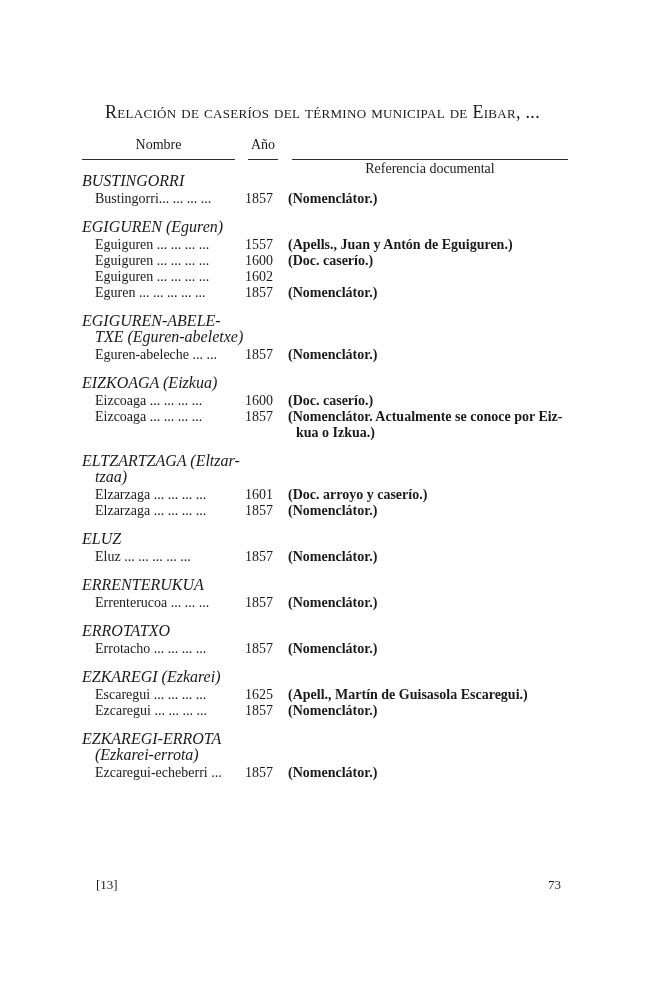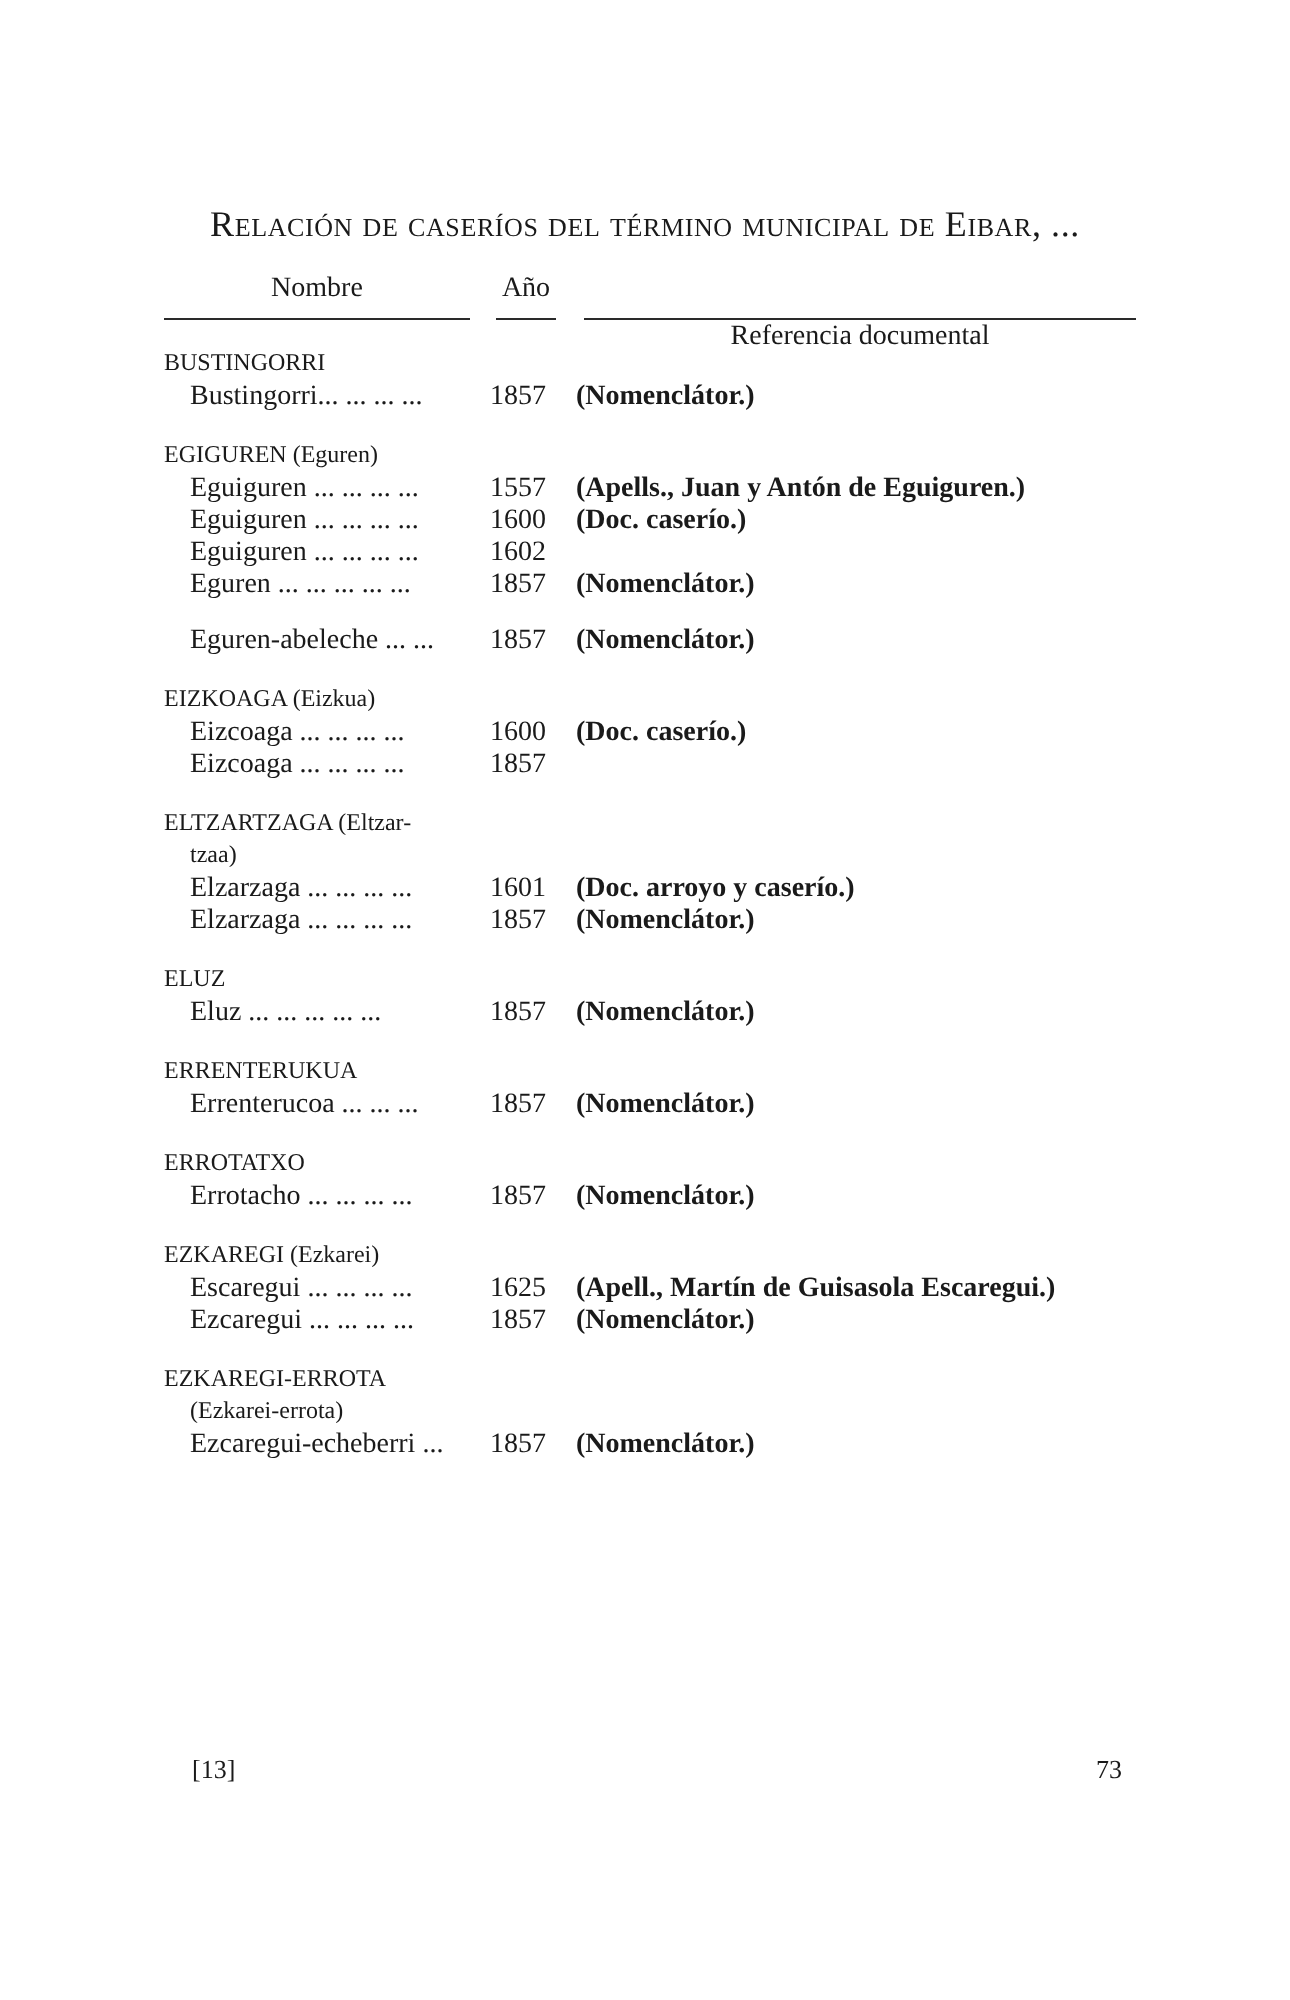--- a/index.html
+++ b/index.html
@@ -15,21 +15,21 @@
   }
   .col-head {
     position: absolute; top: 137px; font-size: 14px; text-align: center;
   }
   .rule {
     position: absolute; top: 159px; height: 0; border-top: 1.3px solid #2a2a2a;
   }
   .content { position: absolute; top: 173px; left: 82px; width: 490px; }
   .section { margin-bottom: 12px; }
   .sec-head {
-    font-size: 12px; line-height: 16px; margin-bottom: 2px;
+    font-style: italic; font-size: 16px; line-height: 16px; margin-bottom: 2px;
   }
   .sec-head .cont { display: block; padding-left: 13px; }
   .row { position: relative; font-size: 14px; line-height: 16px; min-height: 16px; }
   .row .name { position: absolute; left: 13px; white-space: pre; }
   .row .year { position: absolute; left: 163px; }
   .row .ref { margin-left: 206px; display: block; width: 282px; font-weight: bold; }
   .row .ref .hang { display: block; padding-left: 8px; text-align: justify; }
   .folio {
     position: absolute; top: 877px; left: 82px; font-size: 13px; margin-left: 14px;
   }
@@ -75,36 +75,38 @@
         <span class="name">Eguiguren ... ... ... ...</span>
         <span class="year">1602</span>
       </div>
       <div class="row">
         <span class="name">Eguren ... ... ... ... ...</span>
         <span class="year">1857</span>
         <span class="ref"><span>(Nomenclátor.)</span></span>
       </div>
     </div>
     <div class="section">
+      <div class="sec-head"><span>EGIGUREN-ABELE-</span><span class="cont">TXE (Eguren-abeletxe)</span></div>
       <div class="row">
         <span class="name">Eguren-abeleche ... ...</span>
         <span class="year">1857</span>
         <span class="ref"><span>(Nomenclátor.)</span></span>
       </div>
     </div>
     <div class="section">
       <div class="sec-head"><span>EIZKOAGA (Eizkua)</span></div>
       <div class="row">
         <span class="name">Eizcoaga ... ... ... ...</span>
         <span class="year">1600</span>
         <span class="ref"><span>(Doc. caserío.)</span></span>
       </div>
       <div class="row">
         <span class="name">Eizcoaga ... ... ... ...</span>
         <span class="year">1857</span>
+        <span class="ref"><span>(Nomenclátor. Actualmente se conoce por Eiz-</span><span class="hang">kua o Izkua.)</span></span>
       </div>
     </div>
     <div class="section">
       <div class="sec-head"><span>ELTZARTZAGA (Eltzar-</span><span class="cont">tzaa)</span></div>
       <div class="row">
         <span class="name">Elzarzaga ... ... ... ...</span>
         <span class="year">1601</span>
         <span class="ref"><span>(Doc. arroyo y caserío.)</span></span>
       </div>
       <div class="row">

